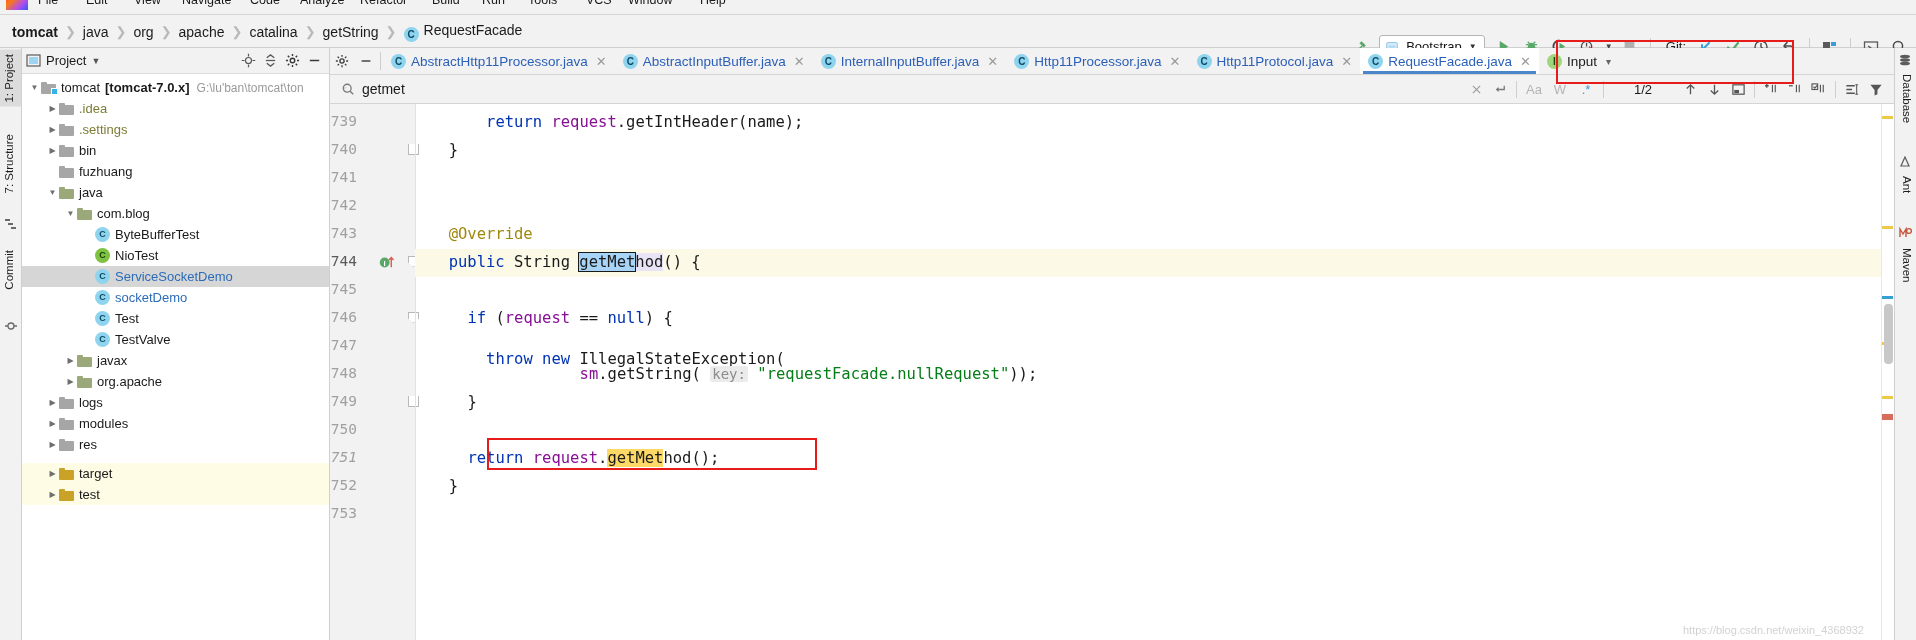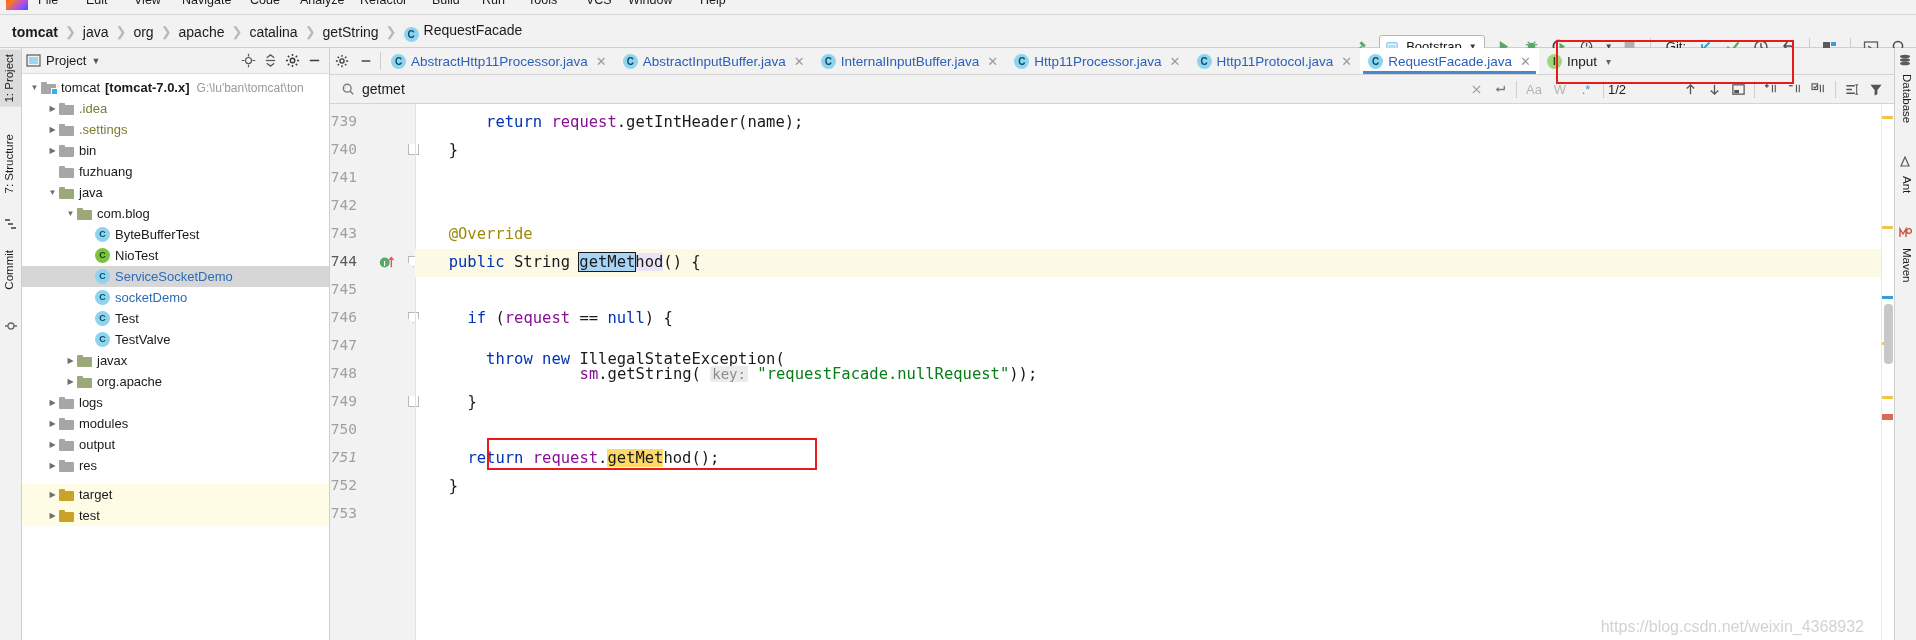--- a/index.html
+++ b/index.html
@@ -122,21 +122,21 @@
   #searchbar { position:absolute; left:0; top:27px; right:0; height:29px;
     background:#f2f2f2; border-bottom:1px solid #d4d4d4; display:flex;
     align-items:center; padding:0 6px; }
   #searchbar .sval { font-size:14px; color:#1a1a1a; }
   #searchbar .sicon { width:24px; height:22px; display:flex; align-items:center;
     justify-content:center; color:#7a7a7a; }
   #searchbar .toggle { width:26px; height:22px; display:flex; align-items:center;
     justify-content:center; font-size:13px; color:#b4b4b4; }
   #searchbar .toggle.on { color:#3b9ed8; }
   #searchbar .count { font-size:13px; color:#1a1a1a; width:70px;
-    text-align:left; }
+    text-align:center; }
   #searchbar .ssep { width:1px; height:17px; background:#cfcfcf; margin:0 4px; }
 
   
   #codepane { position:absolute; left:0; top:56px; right:0; bottom:0;
     background:#fff; overflow:hidden; }
   #gutter { position:absolute; left:0; top:0; width:85px; bottom:0;
     background:#f2f2f2; }
   #gutterline { position:absolute; left:85px; top:0; bottom:0; width:1px;
     background:#e2e2e2; }
   .ln { position:absolute; right:58px; font-family:"DejaVu Sans Mono", monospace;
@@ -160,21 +160,21 @@
   .match-y { background:#ffd966; }
 
   
   #markerbar { position:absolute; right:0; top:56px; bottom:0; width:13px;
     background:#fff; border-left:1px solid #e8e8e8; }
   .mark { position:absolute; right:1px; width:11px; height:3px; }
   #vscroll { position:absolute; right:1px; width:9px; background:#c8c8c8;
     border-radius:4px; }
 
   
-  #watermark { position:absolute; right:30px; bottom:4px; font-size:16px;
+  #watermark { position:absolute; right:30px; bottom:4px; font-size:11px;
     color:#d2d2d2; }
 </style>
 </head>
 <body>
 
 <div id="menubar">
   <div class="logo"></div>
   <div id="menuitems">
       <span class="mi" style="left: 38px;">File</span>
       <span class="mi" style="left: 86px;">Edit</span>
@@ -464,25 +464,20 @@
       </div>
       <div class="row" style="padding-left: 24px;">
         <span class="arrow closed"></span>
         <span class="fold"></span>
         <span class="lbl">logs</span>
       </div>
       <div class="row" style="padding-left: 24px;">
         <span class="arrow closed"></span>
         <span class="fold"></span>
         <span class="lbl">modules</span>
-      </div>
-      <div class="row" style="padding-left: 24px;">
-        <span class="arrow closed"></span>
-        <span class="fold"></span>
-        <span class="lbl">output</span>
       </div>
       <div class="row" style="padding-left: 24px;">
         <span class="arrow closed"></span>
         <span class="fold"></span>
         <span class="lbl">res</span>
       </div>
       <div class="row hl" style="padding-left: 24px; margin-top: 8px;">
         <span class="arrow closed"></span>
         <span class="fold y"></span>
         <span class="lbl">target</span>

